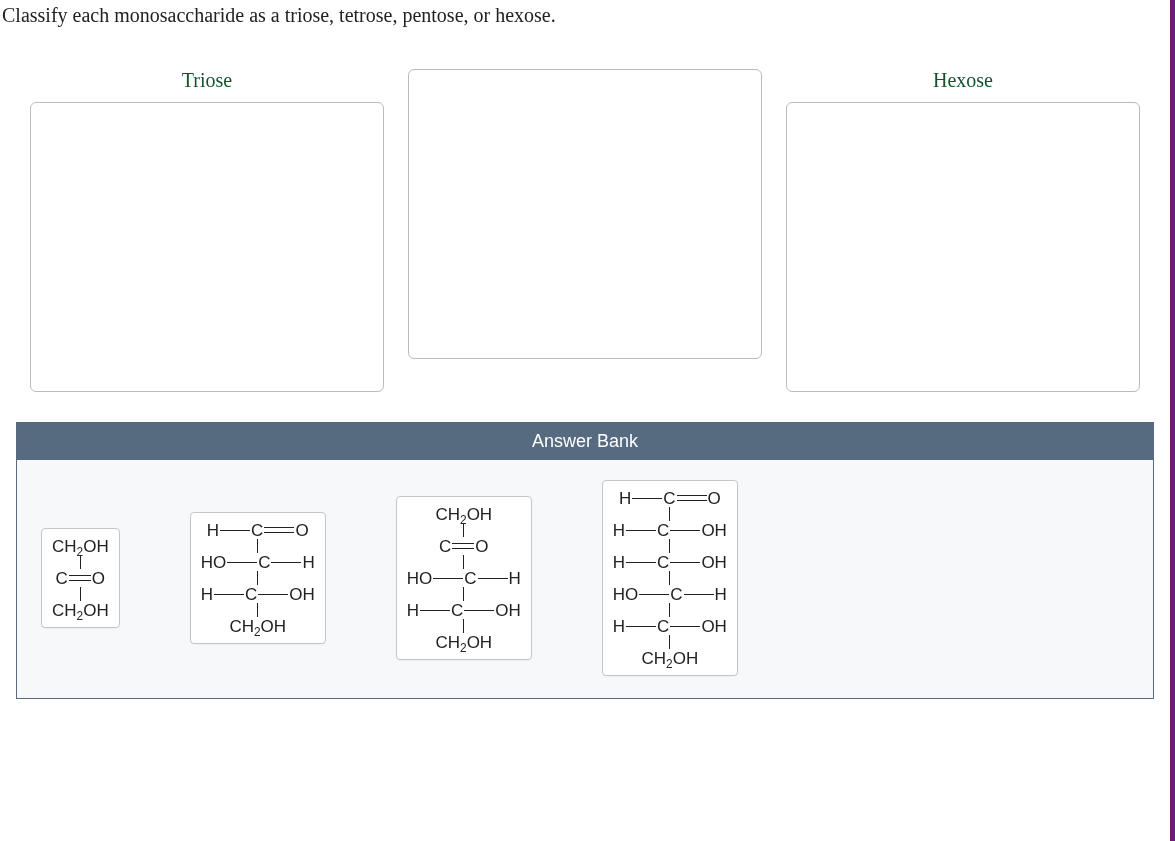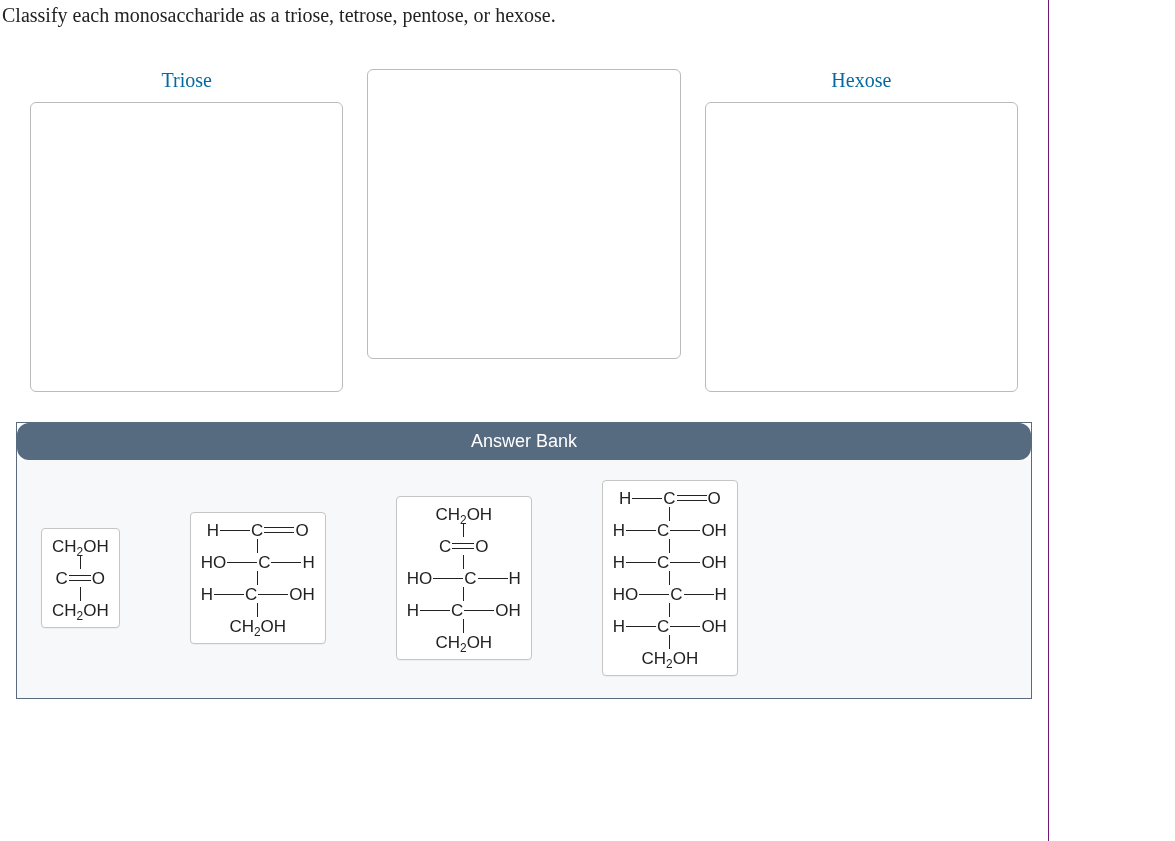--- a/index.html
+++ b/index.html
@@ -6,63 +6,62 @@
   body {
     margin: 0;
     padding: 0;
     font-family: Georgia, 'Times New Roman', serif;
     font-size: 20px;
     color: #333;
     background: #fff;
     width: 1175px;
   }
   .page {
-    width: 1049px;
+    width: 1175px;
     height: 841px;
     position: relative;
-    border-right: 1px solid #701a75;
+    border-right: 5px solid #701a75;
   }
   .prompt {
     padding: 4px 0 0 2px;
     font-size: 20px;
     color: #222;
   }
   .categories {
     display: flex;
     gap: 24px;
     padding: 42px 30px 0 30px;
   }
   .cat {
     flex: 1 1 0;
     min-width: 0;
   }
   .cat-label {
     text-align: center;
     font-size: 20px;
     margin-bottom: 10px;
-    color: #0369a1;
+    color: #14532d;
   }
   .drop {
     height: 290px;
     border: 1px solid #bbb;
     border-radius: 6px;
     background: #fff;
   }
   .bank-wrap {
     margin: 30px 16px 0 16px;
     border: 1px solid #5a6b80;
   }
   .bank-header {
     background: #566a80;
     color: #fff;
     text-align: center;
     font-size: 18px;
     padding: 8px 0;
     font-family: Arial, sans-serif;
-    border-radius: 12px;
   }
   .bank-body {
     background: #f7f8f9;
     padding: 20px 24px 22px 24px;
     display: flex;
     align-items: center;
     gap: 70px;
   }
   .tile {
     background: #fff;

